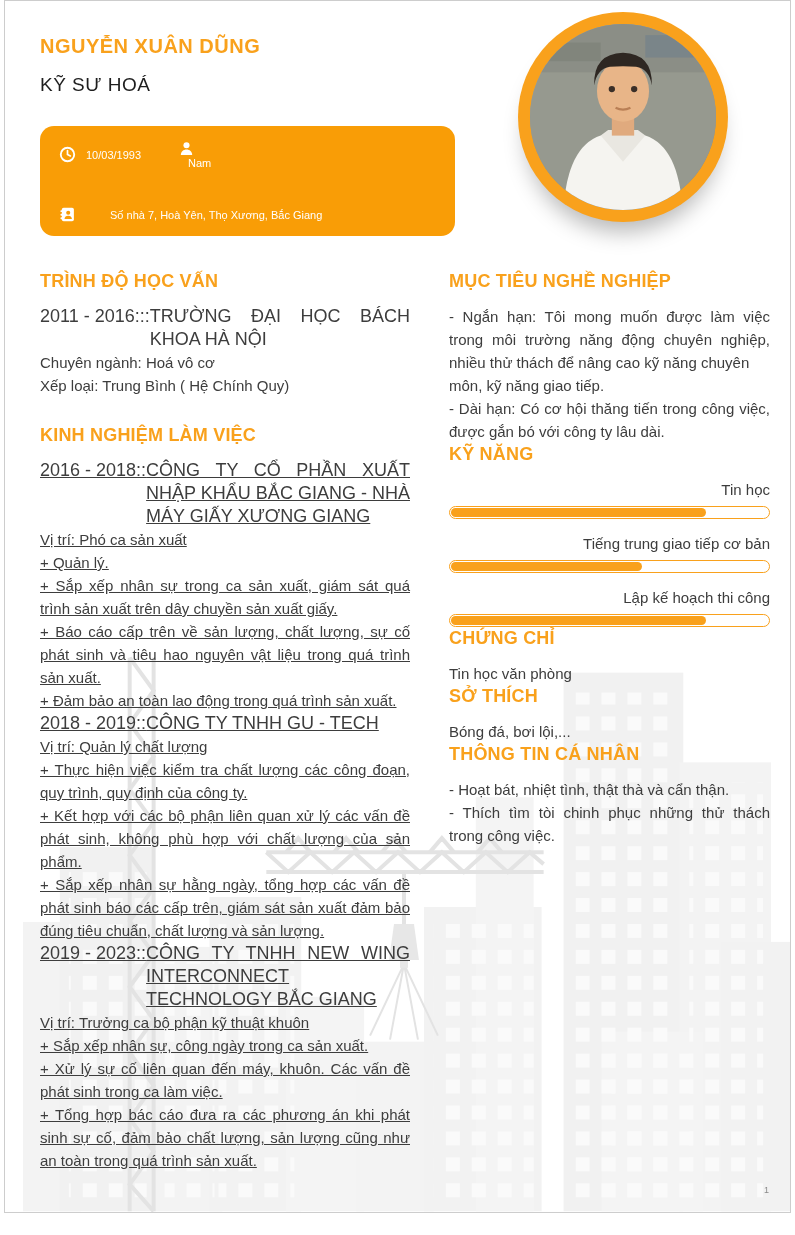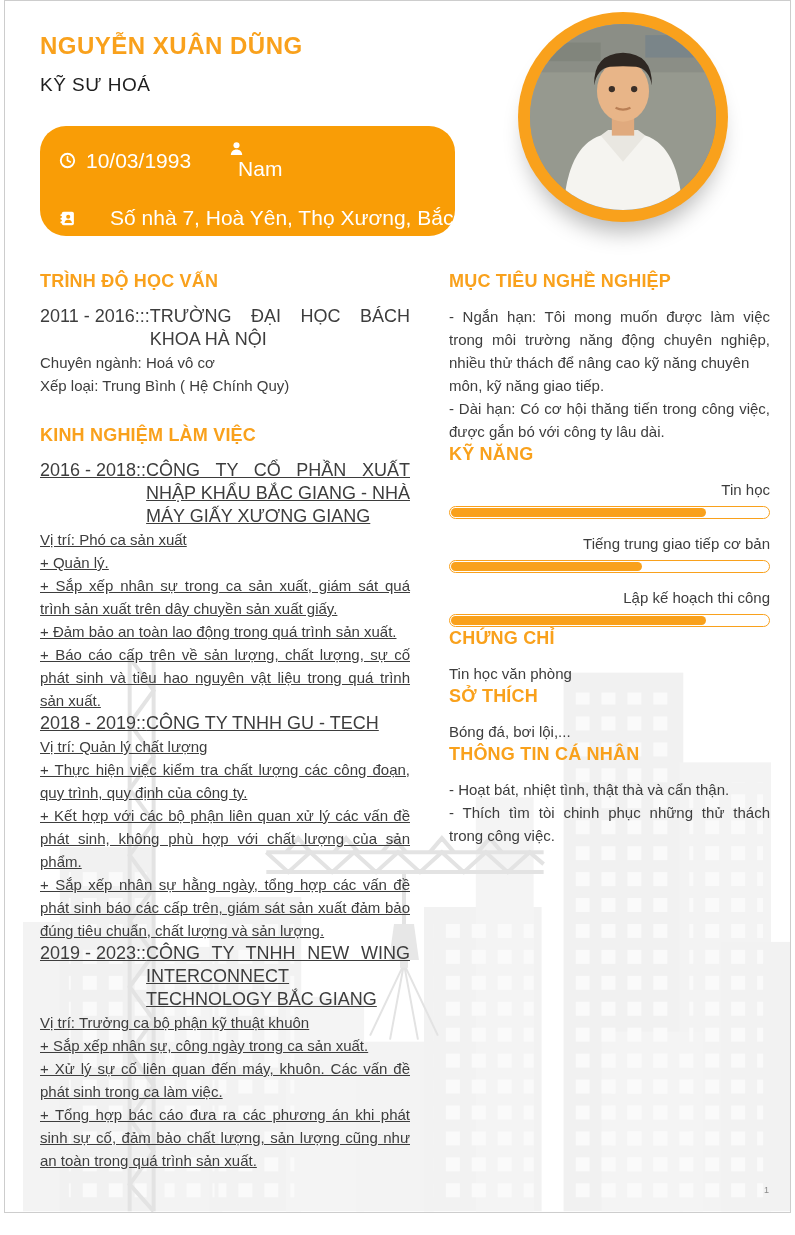--- a/index.html
+++ b/index.html
@@ -12,25 +12,25 @@
   html,body{width:795px;height:1235px;background:#fff;}
   body{font-family:"Liberation Sans","DejaVu Sans",sans-serif;color:var(--text);position:relative;}
   .sheet{
     position:absolute;left:4px;top:0;width:787px;height:1213px;
     background:#fff;border:1px solid var(--border);overflow:hidden;
   }
   .skyline{position:absolute;left:0;bottom:0;width:100%;z-index:0;pointer-events:none;}
   .content{position:relative;z-index:1;padding:0 19px 0 35px;}
 
   
-  .name{margin-top:26px;font-size:24px;line-height:38px;font-weight:bold;color:var(--accent);letter-spacing:.5px;}
+  .name{margin-top:26px;font-size:20px;line-height:38px;font-weight:bold;color:var(--accent);letter-spacing:.5px;}
   .job-title{margin-top:8px;font-size:19px;line-height:24px;color:#1e1e1e;letter-spacing:.5px;}
   .infobox{
-    position:relative;margin-top:29px;width:415px;height:110px;border-radius:26px;
-    background:var(--infobox);color:#fff;font-size:21px;
+    position:relative;margin-top:29px;width:415px;height:110px;border-radius:14px;
+    background:var(--infobox);color:#fff;font-size:11px;
   }
   .inforow{position:absolute;left:19px;display:flex;align-items:center;}
   .inforow.r1{top:14px;}
   .inforow.r2{top:80px;gap:24px;}
   .inforow .ic{width:17px;height:17px;display:inline-block;flex:0 0 17px;}
   .inforow .ic svg{display:block;width:100%;height:100%;}
   .inforow .txt{margin-left:10px;white-space:nowrap;}
   .inforow .pair2{margin-left:37px;display:flex;align-items:flex-start;flex-direction:column;}
 
   .photo{
@@ -170,22 +170,22 @@
         <h2 class="sec mt">KINH NGHIỆM LÀM VIỆC</h2>
 
         <div class="job">
           <div class="entry">
             <span class="entry-date">2016 - 2018::</span>
             <span class="entry-org">CÔNG TY CỔ PHẦN XUẤT NHẬP KHẨU BẮC GIANG - NHÀ MÁY GIẤY XƯƠNG GIANG</span>
           </div>
           <div class="line">Vị trí: Phó ca sản xuất</div>
           <div class="line just">+ Quản lý.</div>
           <div class="line just">+ Sắp xếp nhân sự trong ca sản xuất, giám sát quá trình sản xuất trên dây chuyền sản xuất giấy.</div>
+          <div class="line just">+ Báo cáo cấp trên về sản lượng, chất lượng, sự cố phát sinh và tiêu hao nguyên vật liệu trong quá trình sản xuất.</div>
           <div class="line just">+ Đảm bảo an toàn lao động trong quá trình sản xuất.</div>
-          <div class="line just">+ Báo cáo cấp trên về sản lượng, chất lượng, sự cố phát sinh và tiêu hao nguyên vật liệu trong quá trình sản xuất.</div>
         </div>
 
         <div class="job">
           <div class="entry">
             <span class="entry-date">2018 - 2019::</span>
             <span class="entry-org">CÔNG TY TNHH GU - TECH</span>
           </div>
           <div class="line">Vị trí: Quản lý chất lượng</div>
           <div class="line just">+ Thực hiện việc kiểm tra chất lượng các công đoạn, quy trình, quy định của công ty.</div>
           <div class="line just">+ Kết hợp với các bộ phận liên quan xử lý các vấn đề phát sinh, không phù hợp với chất lượng của sản phẩm.</div>

